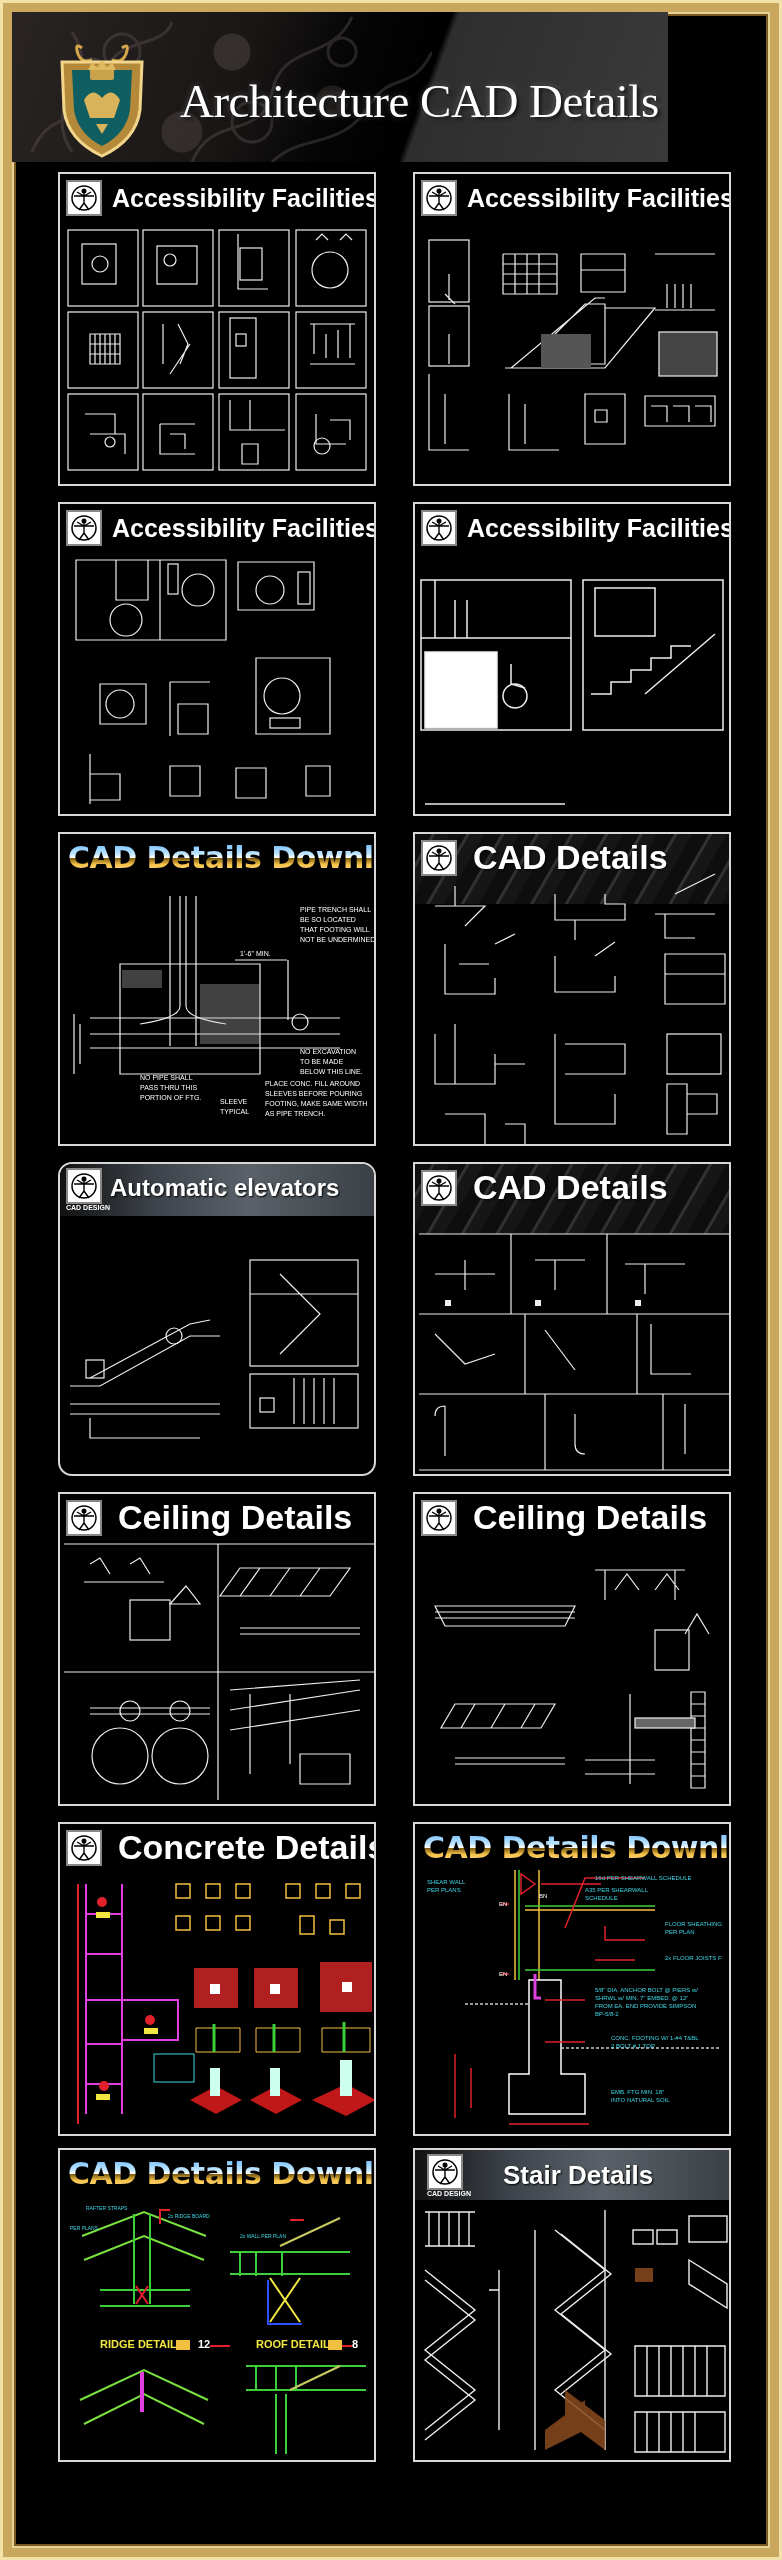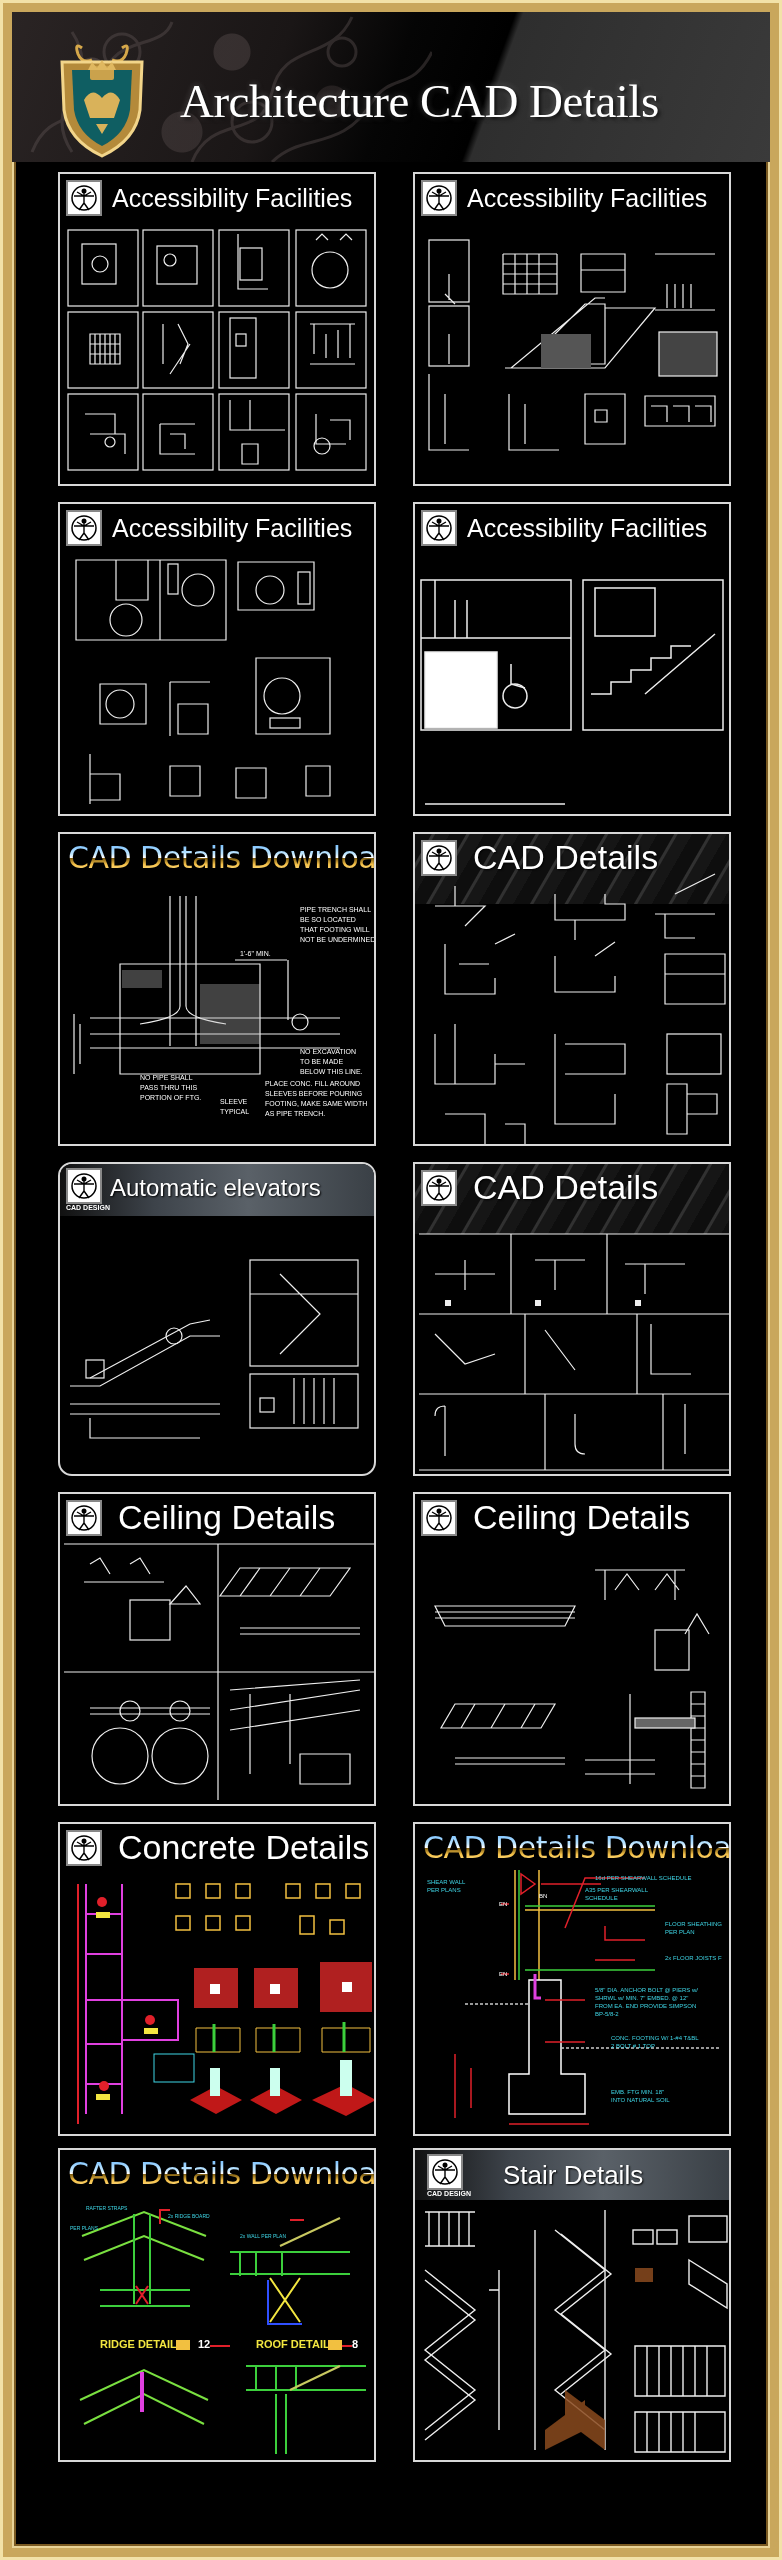--- a/index.html
+++ b/index.html
@@ -2,33 +2,33 @@
 <html><head>
 <meta charset="utf-8">
 <style>
   html,body{margin:0;padding:0;background:#000;}
   body{width:782px;height:2560px;position:relative;overflow:hidden;font-family:"Liberation Sans",sans-serif;}
   .frame{position:absolute;left:0;top:0;width:782px;height:2560px;box-sizing:border-box;
     border:12px solid #c9a75c;
     background:#000;
     box-shadow: inset 0 0 0 2px #e8d397, inset 0 0 0 4px #7a5a22;}
   .frame::before{content:"";position:absolute;inset:-12px;border:3px solid #f2e2a8;pointer-events:none;}
-  .header{position:absolute;left:12px;top:12px;width:758px;height:150px;overflow:hidden;
+  .header{position:absolute;left:12px;top:12px;width:656px;height:150px;overflow:hidden;
     background:
       radial-gradient(circle at 80px 60px, rgba(90,80,80,.55) 0 14px, transparent 15px),
       radial-gradient(circle at 220px 40px, rgba(80,70,70,.5) 0 18px, transparent 19px),
       radial-gradient(circle at 170px 120px, rgba(80,70,70,.45) 0 20px, transparent 21px),
       radial-gradient(circle at 320px 90px, rgba(70,60,60,.4) 0 16px, transparent 17px),
       linear-gradient(110deg, #2a2424 0%, #1a1616 35%, #050505 50%, #000 62%, #2e2e2e 63%, #3a3a3a 100%);}
   .ornament{position:absolute;left:0;top:0;width:420px;height:150px;opacity:.35;}
   .crest{position:absolute;left:40px;top:28px;width:100px;height:118px;}
   .title{position:absolute;left:168px;top:62px;font-family:"Liberation Serif",serif;font-size:47px;color:#fff;
     text-shadow:2px 2px 4px #000, 0 0 6px rgba(255,255,255,.3);letter-spacing:-0.5px;}
   .panel{position:absolute;width:318px;height:314px;border:2px solid #d8d8d8;background:#000;box-sizing:border-box;overflow:hidden;}
-  .panel .ptitle{position:absolute;top:10px;left:52px;color:#fff;font-weight:normal;font-size:25px;white-space:nowrap;text-shadow:1px 1px 2px #000;}
+  .panel .ptitle{position:absolute;top:10px;left:52px;color:#fff;font-weight:bold;font-size:25px;white-space:nowrap;text-shadow:1px 1px 2px #000;}
   .panel .vlogo{position:absolute;top:6px;left:6px;width:36px;height:36px;background:#fff;border:2px solid #888;box-sizing:border-box;}
   .panel svg.art{position:absolute;left:0;top:0;}
   .t-big{font-size:34px !important;top:4px !important;left:58px !important;}
   .t-gold{left:8px !important;top:6px !important;font-size:30px !important;font-family:"DejaVu Sans",sans-serif;font-weight:bold;
     background:linear-gradient(180deg,#5ab0ff 0%,#bfe6ff 40%,#fff 50%,#7a5a10 52%,#f6c24a 70%,#ffe9a8 100%);
     -webkit-background-clip:text;background-clip:text;color:transparent !important;text-shadow:none !important;letter-spacing:-0.5px;}
   .banner-rock{position:absolute;left:0;top:0;width:100%;height:52px;
     background:linear-gradient(90deg,#111 0%,#3d434a 30%,#5a6168 60%,#3a4046 100%);}
   .banner-steel{position:absolute;left:0;top:0;width:100%;height:70px;
     background:repeating-linear-gradient(120deg,#111 0 14px,#3a3a3a 15px 17px,#1a1a1a 18px 30px),linear-gradient(90deg,#000,#555);opacity:.85;}

